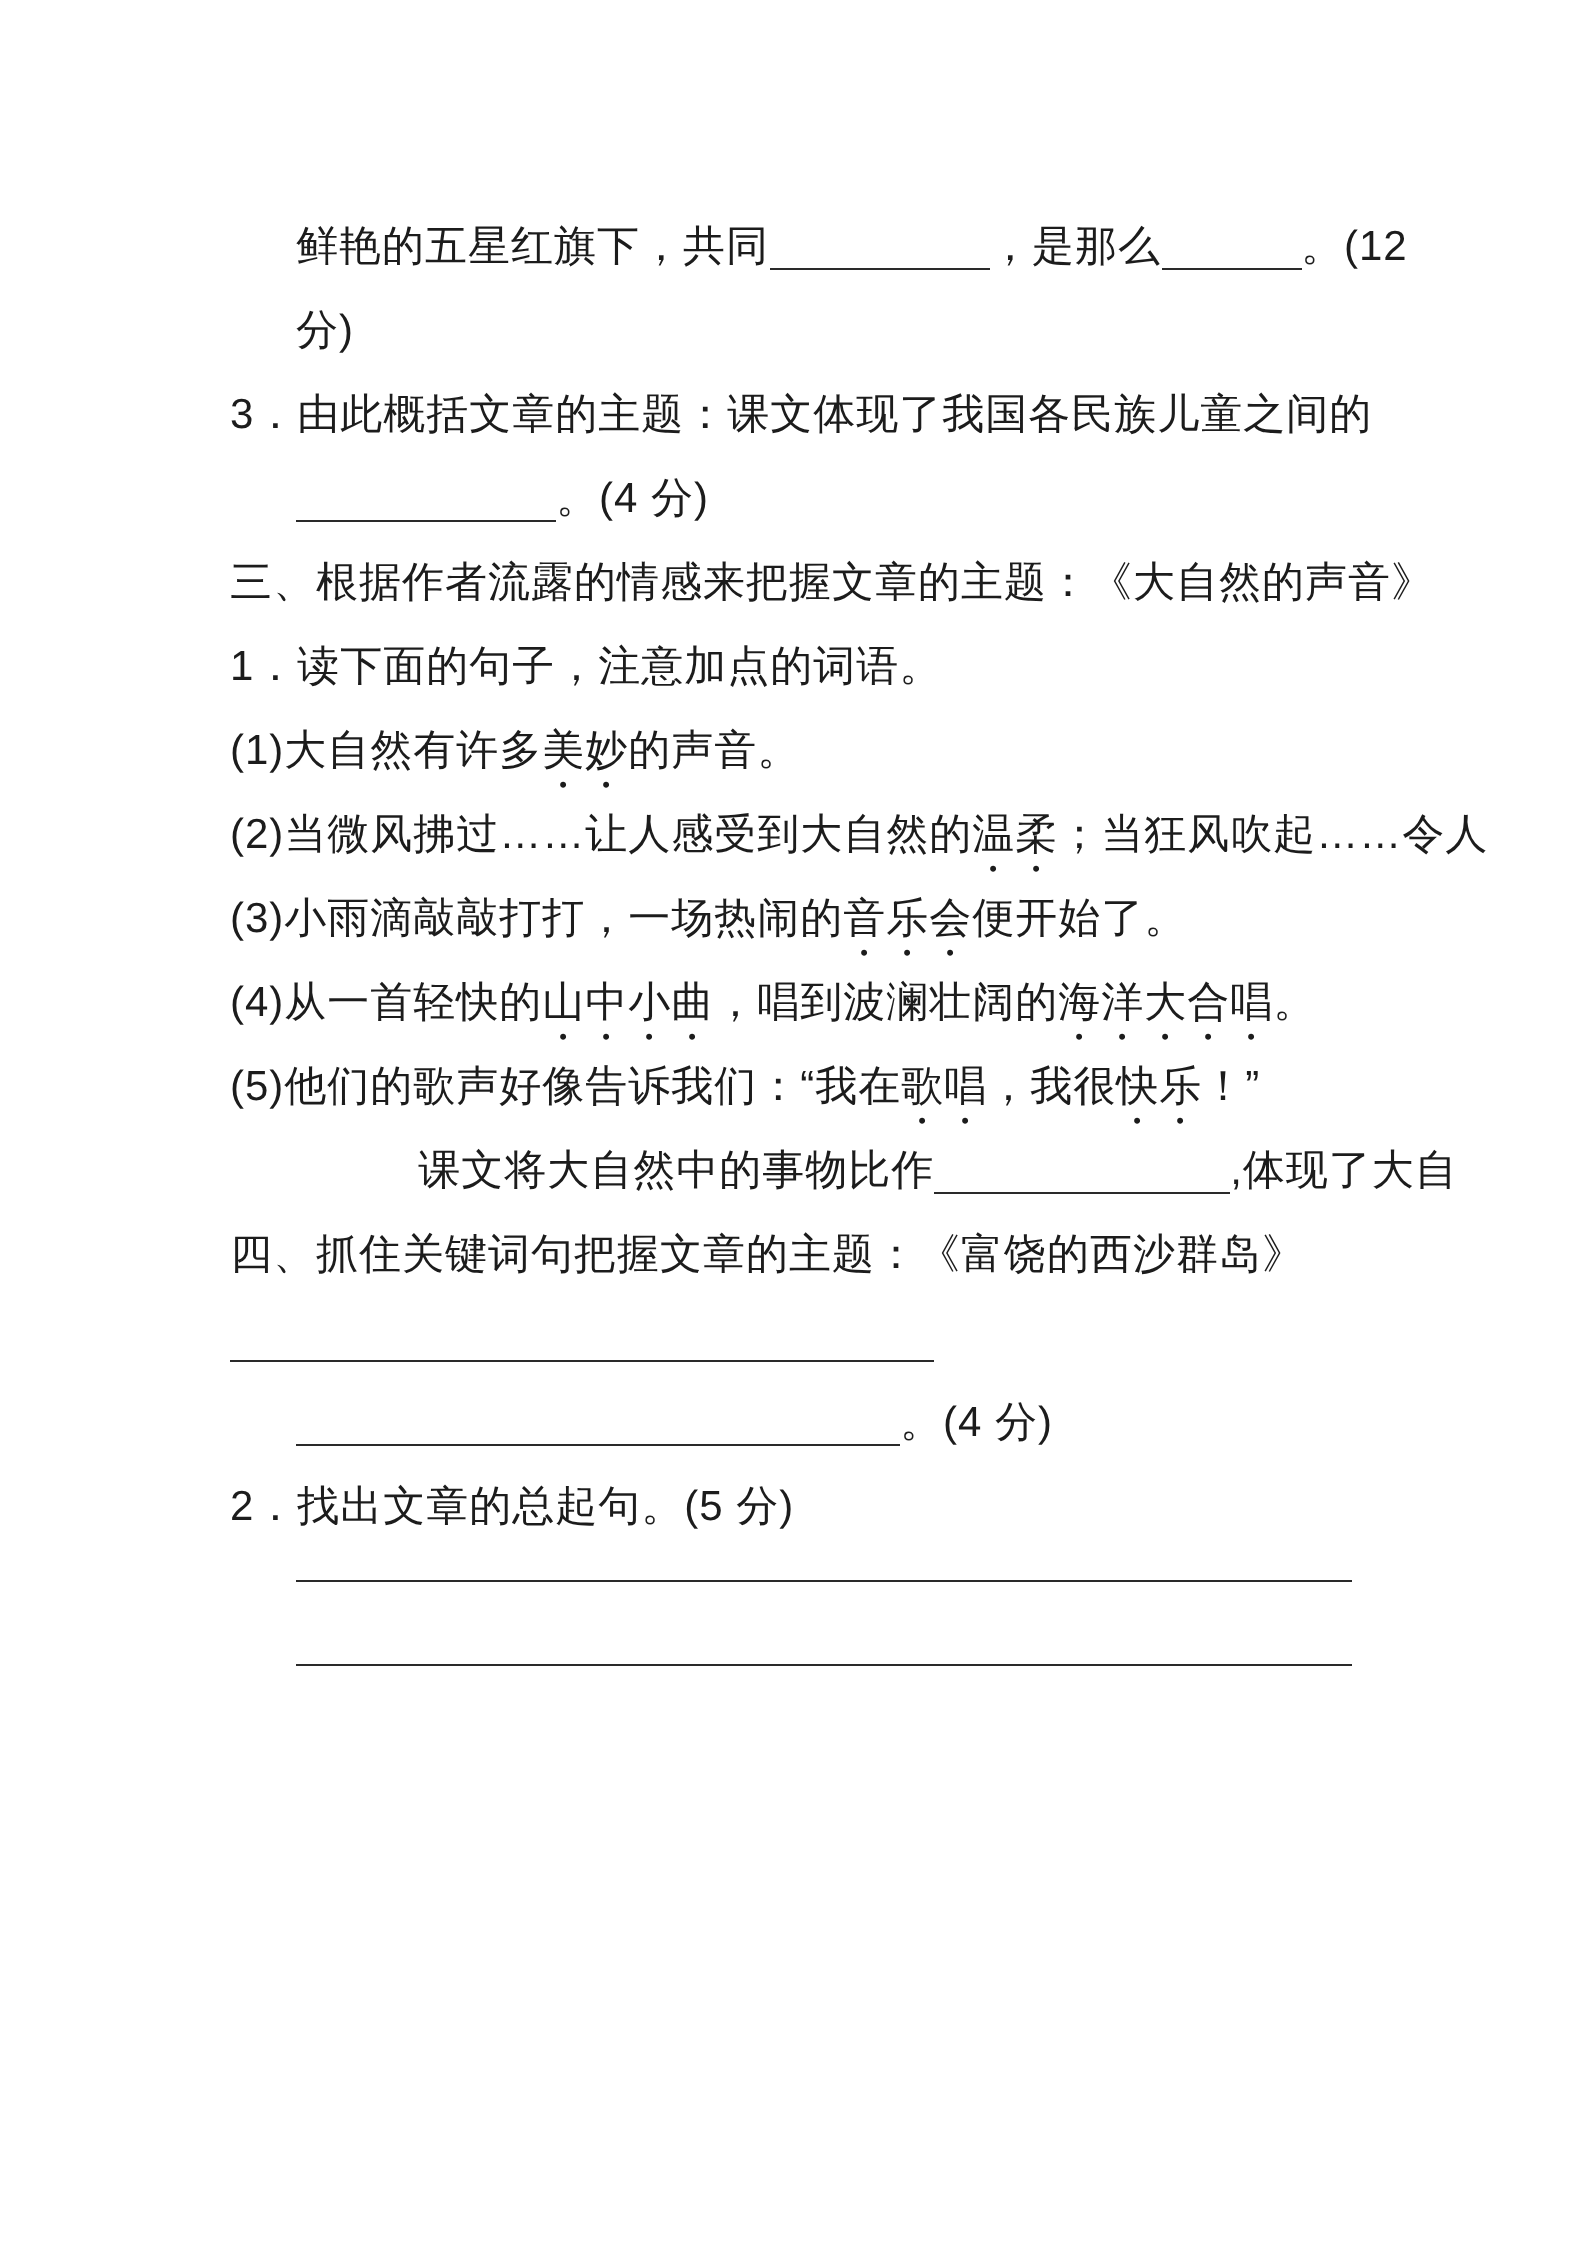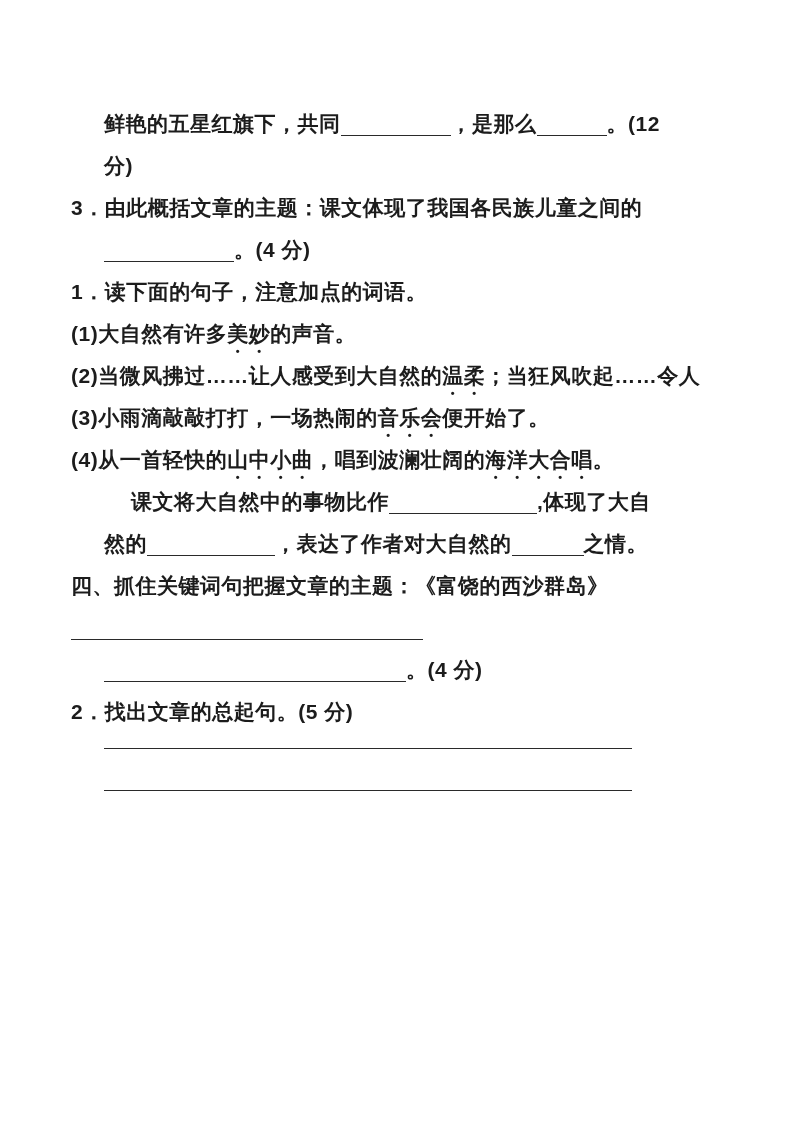--- a/index.html
+++ b/index.html
@@ -13,35 +13,34 @@
     height: 1122px;
     overflow: hidden;
     font-family: "Liberation Sans", sans-serif;
     color: #1c1c1c;
   }
   .page {
     position: relative;
     box-sizing: border-box;
     width: 793px;
     height: 1004px;
-    padding: 103px 30px 0 71px;
+    padding: 103px 30px 0 115px;
     background: #ffffff;
-    font-weight: bold;
   }
   .line {
     height: 42px;
     line-height: 42px;
     font-size: 21px;
     letter-spacing: 0.5px;
     white-space: nowrap;
   }
   
   .line.q    { padding-left: 0; }    
   .line.cont { padding-left: 33px; } 
-  .line.para { padding-left: 60px; } 
+  .line.para { padding-left: 60px; text-align: center; } 
 
   .seg { display: inline; }
 
   
   .dots {
     -webkit-text-emphasis: filled dot #1c1c1c;
     -webkit-text-emphasis-position: under right;
     text-emphasis: filled dot #1c1c1c;
     text-emphasis-position: under right;
   }
@@ -62,27 +61,28 @@
   }
 </style>
 </head>
 <body>
 
 <div class="page">
     <div class="line cont"><span class="seg">鲜艳的五星红旗下，共同</span><span class="blank" style="width: 110px;"></span><span class="seg">，是那么</span><span class="blank" style="width: 70px;"></span><span class="seg">。(12</span></div>
     <div class="line cont"><span class="seg">分)</span></div>
     <div class="line q"><span class="seg">3．由此概括文章的主题：课文体现了我国各民族儿童之间的</span></div>
     <div class="line cont"><span class="blank" style="width: 130px;"></span><span class="seg">。(4 分)</span></div>
+    <div class="line q"><span class="seg">三、根据作者流露的情感来把握文章的主题：《大自然的声音》</span></div>
     <div class="line q"><span class="seg">1．读下面的句子，注意加点的词语。</span></div>
     <div class="line q"><span class="seg">(1)大自然有许多</span><span class="seg dots">美妙</span><span class="seg">的声音。</span></div>
     <div class="line q"><span class="seg">(2)当微风拂过……让人感受到大自然的</span><span class="seg dots">温柔</span><span class="seg">；当狂风吹起……令人</span></div>
     <div class="line q"><span class="seg">(3)小雨滴敲敲打打，一场热闹的</span><span class="seg dots">音乐会</span><span class="seg">便开始了。</span></div>
     <div class="line q"><span class="seg">(4)从一首轻快的</span><span class="seg dots">山中小曲</span><span class="seg">，唱到波澜壮阔的</span><span class="seg dots">海洋大合唱</span><span class="seg">。</span></div>
+    <div class="line q"><span class="seg">(5)他们的歌声好像告诉我们：“我在</span><span class="seg dots">歌唱</span><span class="seg">，我很</span><span class="seg dots">快乐</span><span class="seg">！”</span></div>
     <div class="line para"><span class="seg">课文将大自然中的事物比作</span><span class="blank" style="width: 148px;"></span><span class="seg">,体现了大自</span></div>
-    <div class="line cont"><span class="seg">然的</span><span class="blank" style="width: 128px;"></span><span class="seg">，表达了作者对大自然的</span><span class="blank" style="width: 72px;"></span><span class="seg">之情。</span></div>
     <div class="line q"><span class="seg">四、抓住关键词句把握文章的主题：《富饶的西沙群岛》</span></div>
     <div class="line q"><span class="blank" style="width: 352px;"></span></div>
     <div class="line cont"><span class="blank" style="width: 302px;"></span><span class="seg">。(4 分)</span></div>
     <div class="line q"><span class="seg">2．找出文章的总起句。(5 分)</span></div>
     <div class="line cont">
       <div class="rule"></div>
     </div>
     <div class="line cont">
       <div class="rule"></div>
     </div>

